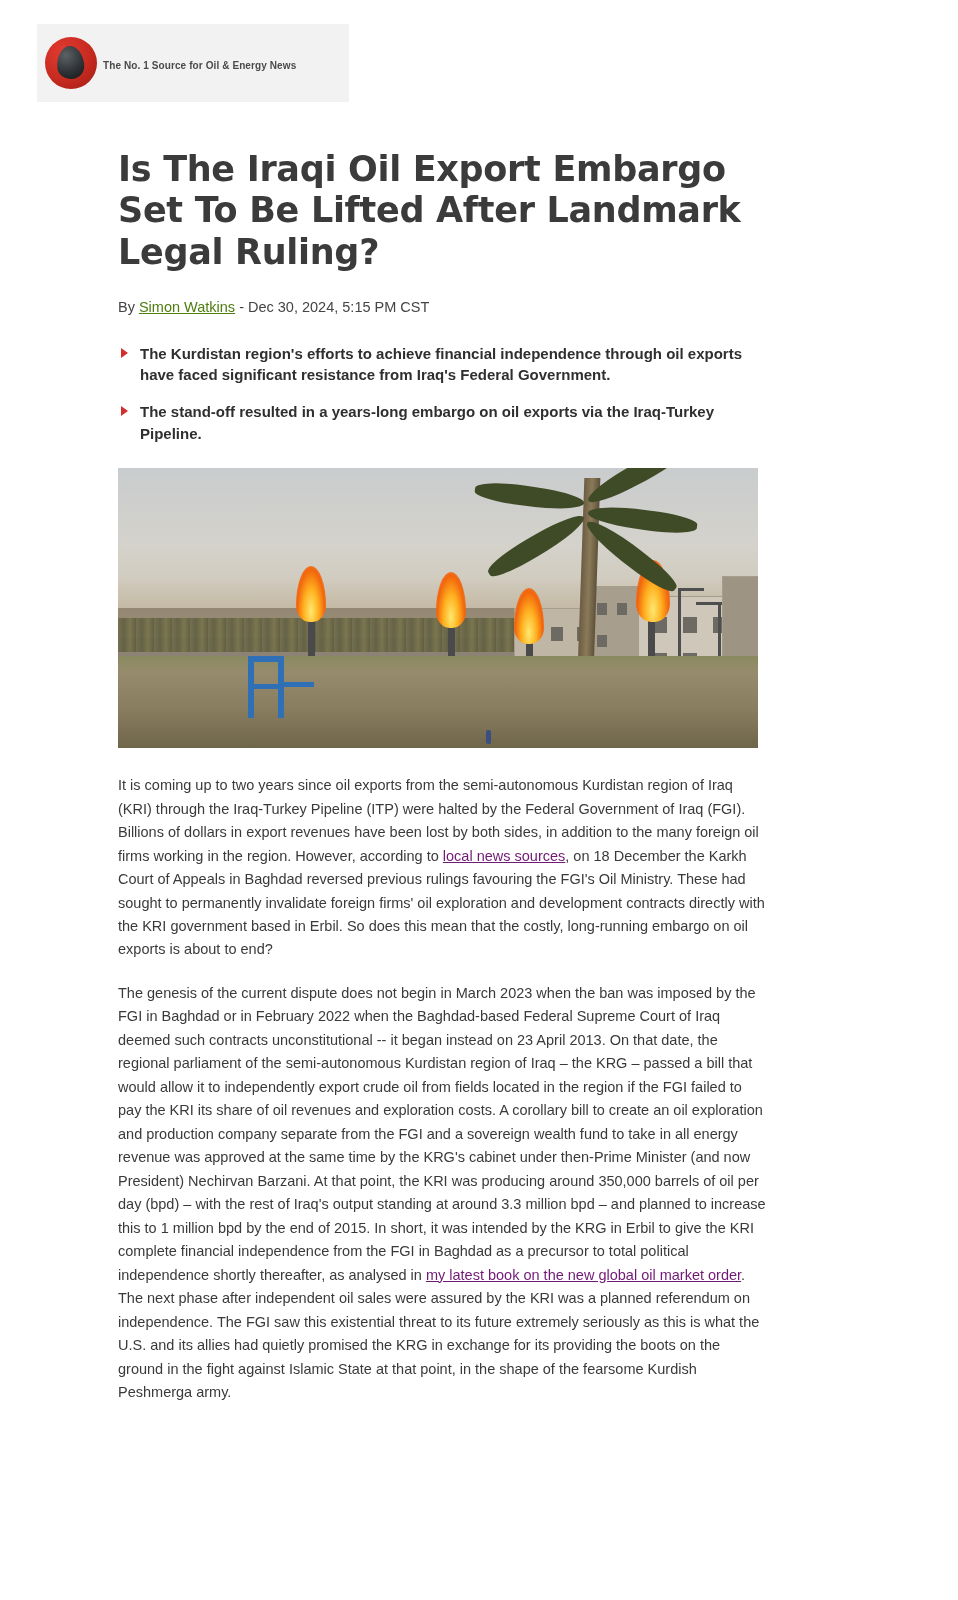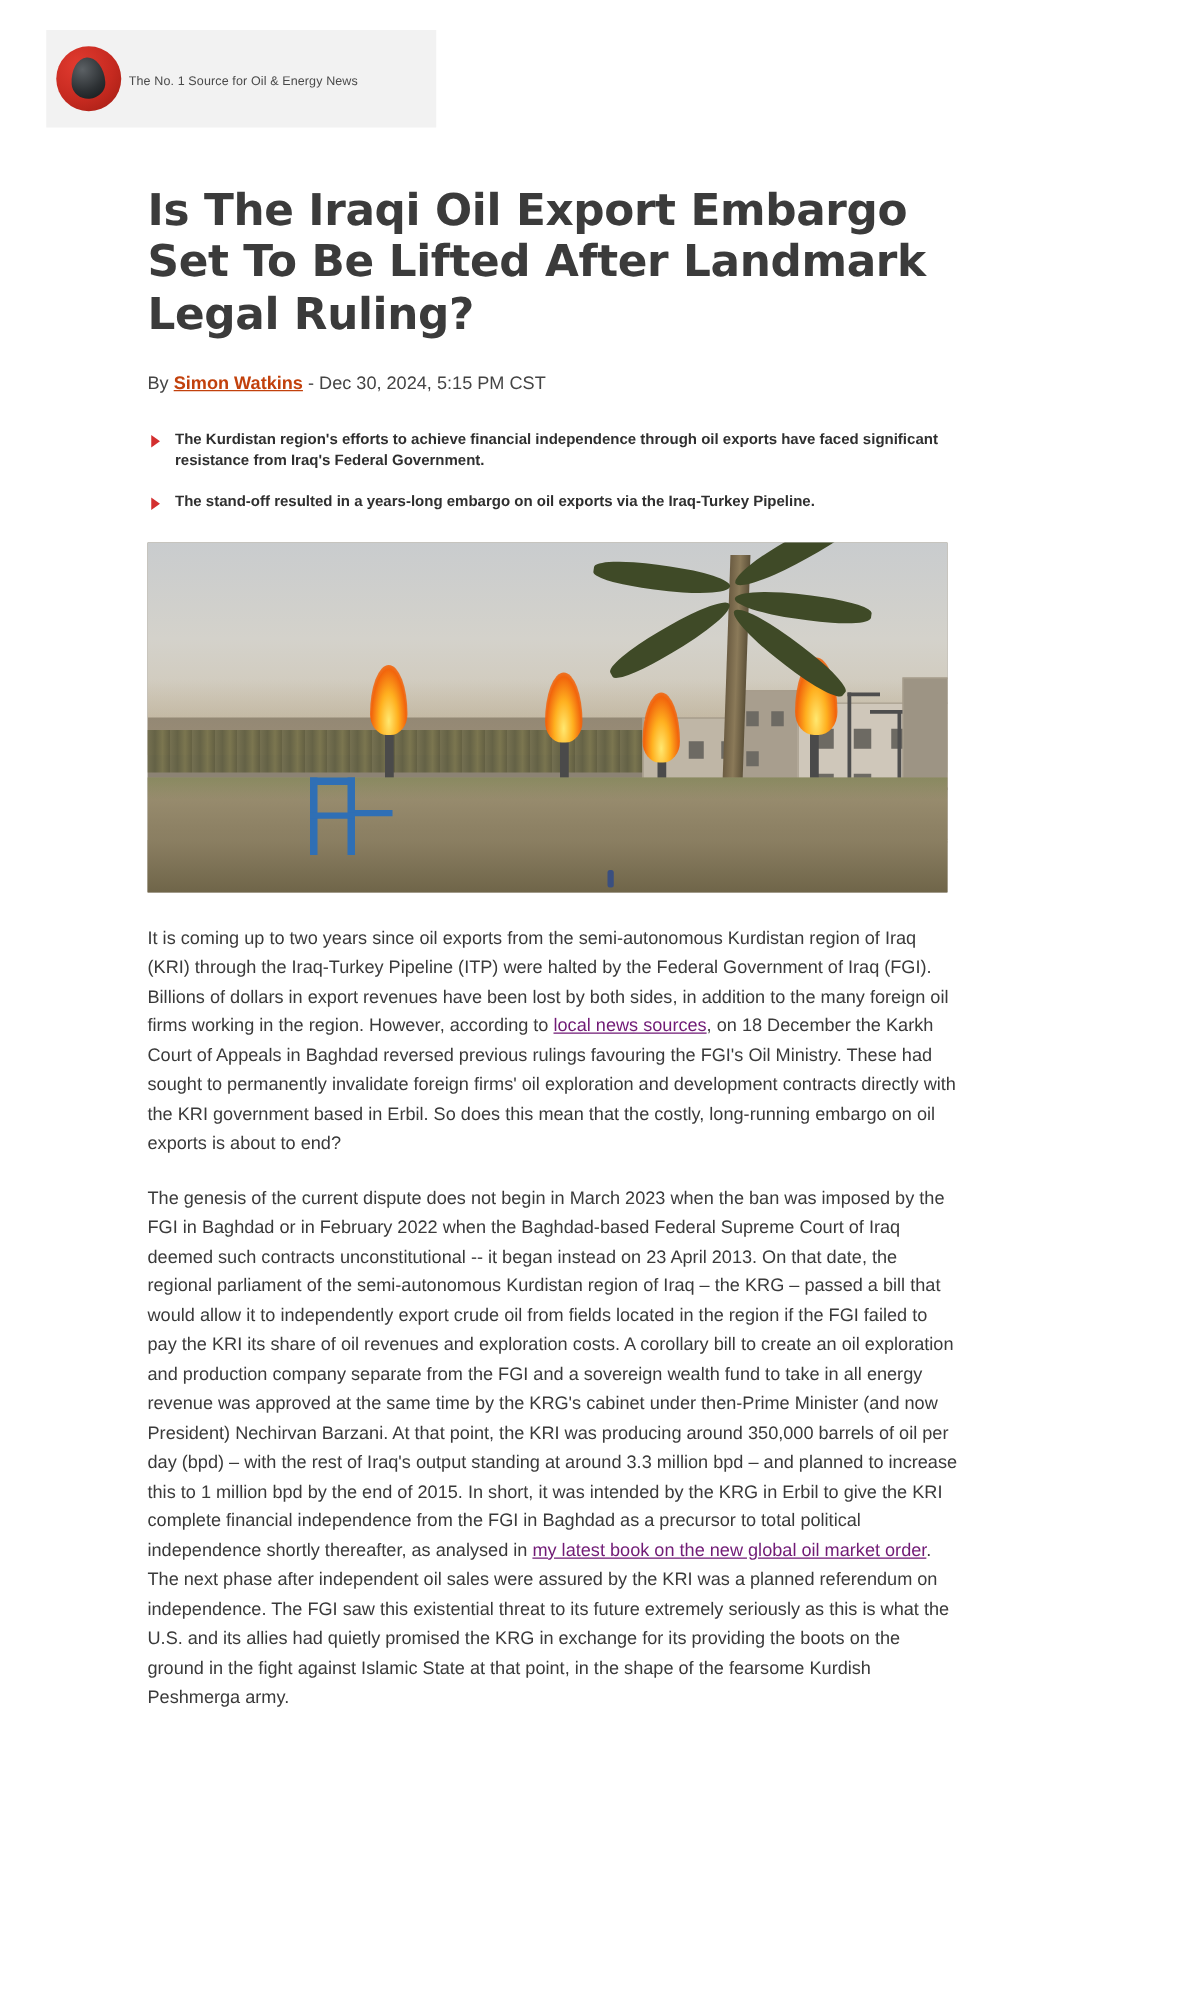--- a/index.html
+++ b/index.html
@@ -81,20 +81,21 @@
     top: -12px;
     left: 1px;
   }
   .logo-tag {
     font-family: "Liberation Sans", sans-serif;
     font-size: 10px;
     color: #4a4a4a;
     margin-top: 5px;
     letter-spacing: 0.1px;
     white-space: nowrap;
+    font-weight: bold;
   }
 
   
   .article {
     position: absolute;
     left: 118px;
     top: 149px;
     width: 648px;
   }
   h1.title {
@@ -105,35 +106,34 @@
     color: #3b3b3b;
     margin: 0 0 26px 0;
     letter-spacing: -0.3px;
   }
   .byline {
     font-size: 14.5px;
     color: #444444;
     margin-bottom: 28px;
   }
   .byline a {
-    color: #c2410c;
+    color: #4d7c0f;
     text-decoration: underline;
-    font-weight: bold;
   }
 
   ul.bullets {
     list-style: none;
     margin: 0 0 24px 0;
     padding: 0;
   }
   ul.bullets li {
     position: relative;
     padding-left: 22px;
     margin-bottom: 16px;
-    font-size: 12px;
+    font-size: 15px;
     line-height: 1.42;
     font-weight: bold;
     color: #2f2f2f;
   }
   ul.bullets li .tri {
     position: absolute;
     left: 3px;
     top: 5px;
     width: 0;
     height: 0;

